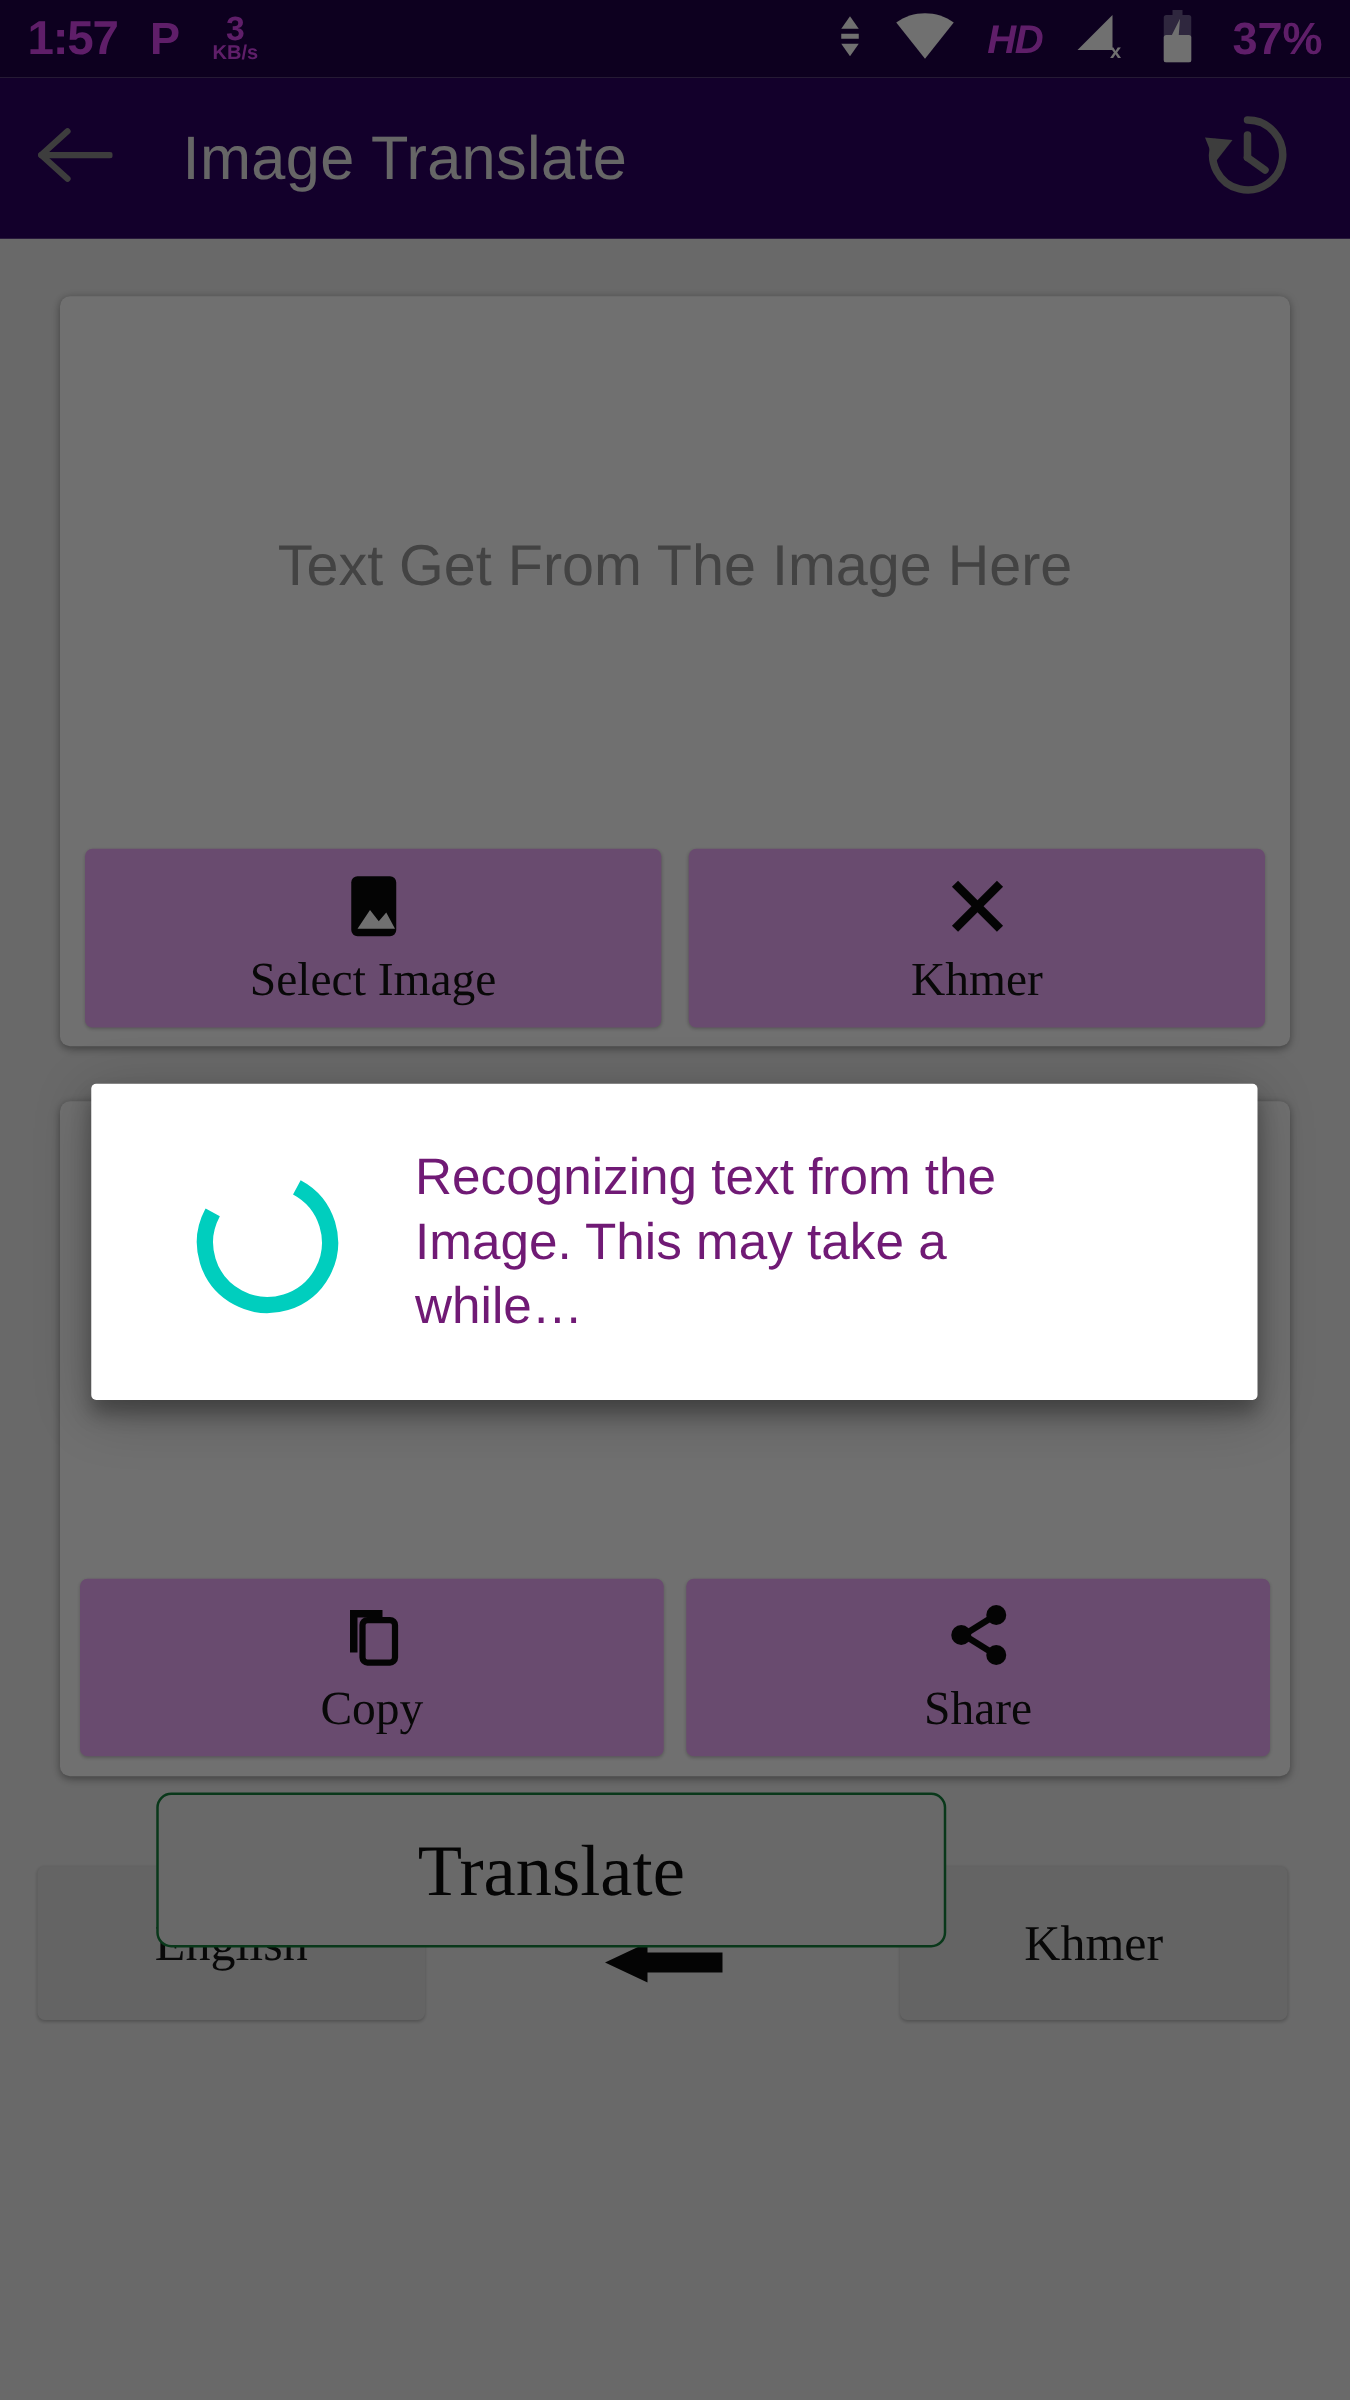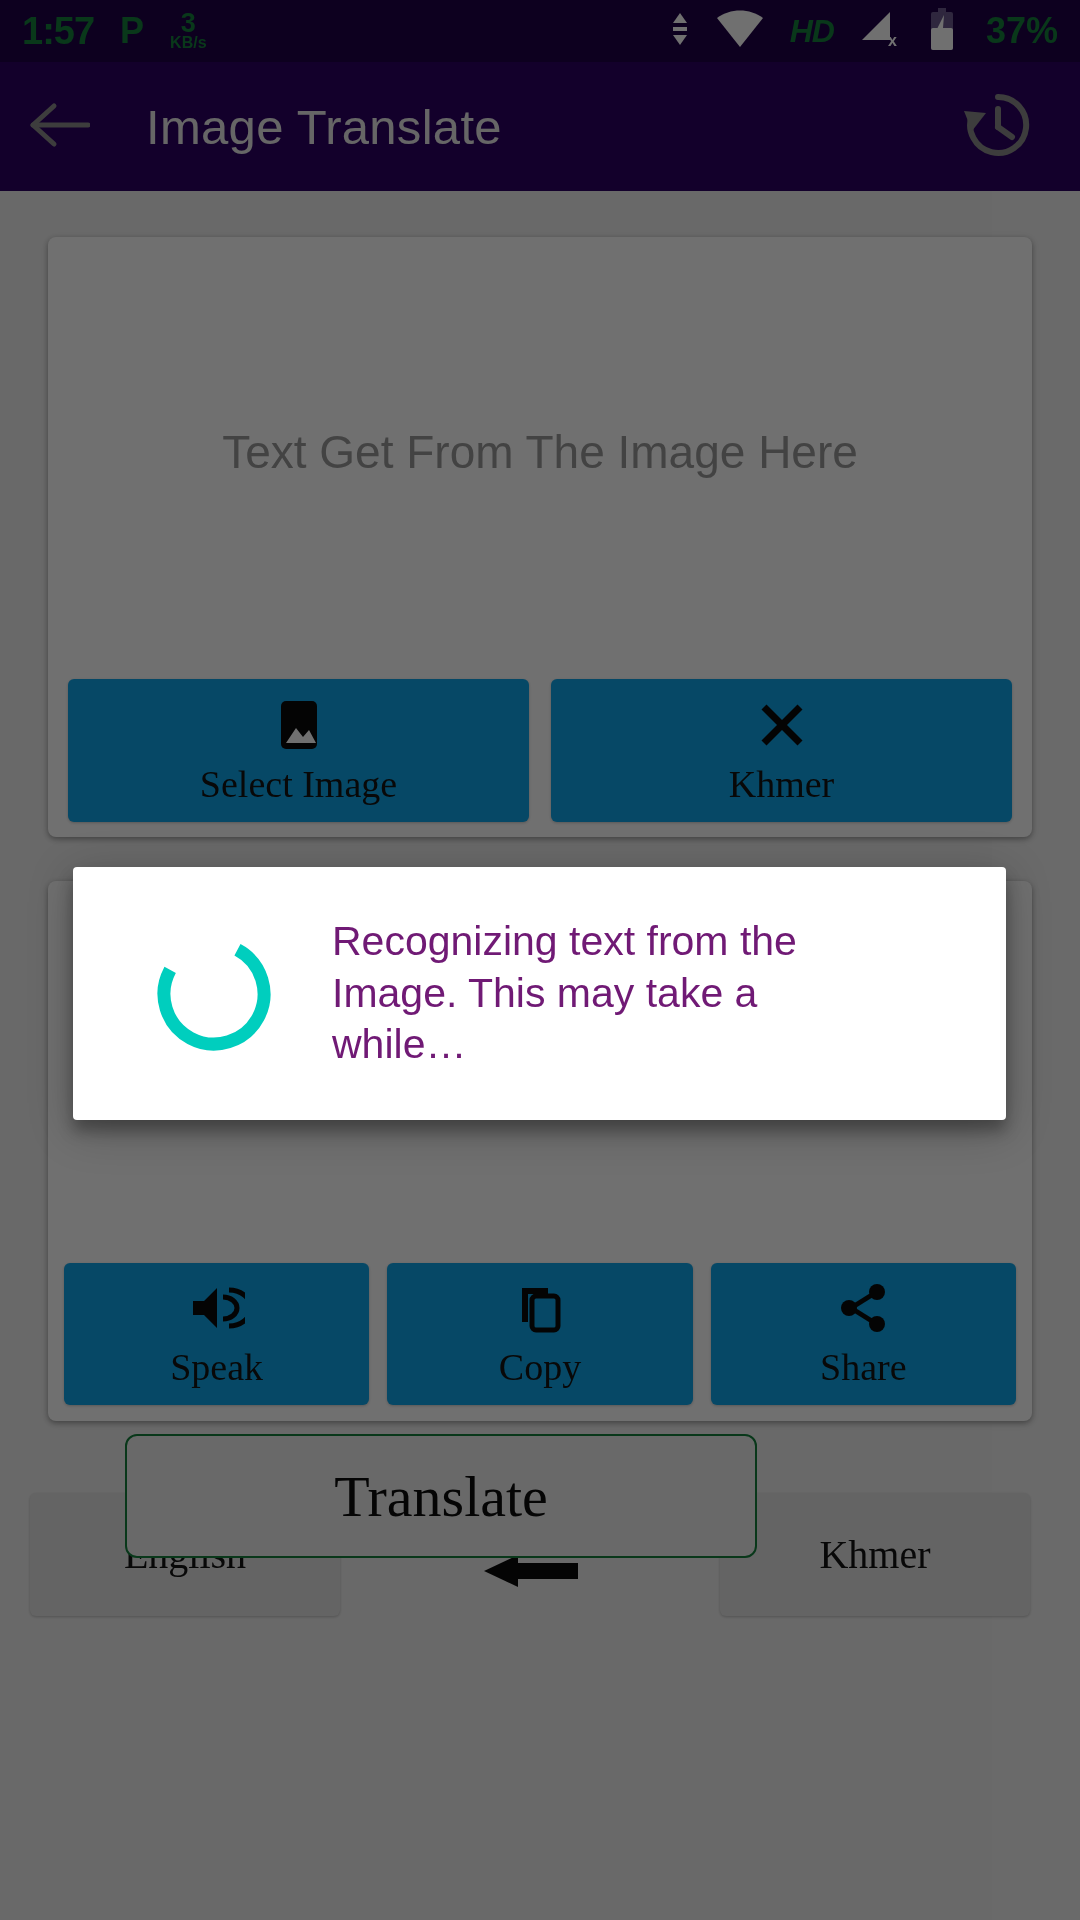--- a/index.html
+++ b/index.html
@@ -18,21 +18,21 @@
     overflow:hidden;
   }
 
   
   #status-bar{
     position:absolute; top:0; left:0;
     width:1080px; height:62px;
     background:#1e0047;
     display:flex; align-items:center;
     padding:0 22px;
-    color:#15803d;
+    color:#d946ef;
     z-index:60;
   }
   #status-left{ display:flex; align-items:center; gap:26px; }
   .sb-time{ font-size:38px; font-weight:700; letter-spacing:-1px; }
   .sb-p{ font-size:36px; font-weight:700; }
   .sb-speed{ display:flex; flex-direction:column; align-items:center; line-height:0.92; }
   .sb-speed .num{ font-size:27px; font-weight:700; }
   .sb-speed .unit{ font-size:16px; font-weight:700; }
   #status-right{ margin-left:auto; display:flex; align-items:center; gap:26px; }
   .sb-hd{ font-size:32px; font-weight:700; font-style:italic; letter-spacing:-1px; }
@@ -81,21 +81,21 @@
     display:flex; align-items:center; justify-content:center;
     font-size:46px; color:#9a9a9a; font-weight:400;
   }
   #source-actions{
     position:absolute; left:20px; right:20px; top:442px; height:143px;
     display:flex; gap:22px;
   }
 
   .flat-btn{
     flex:1;
-    background:#0ea5e9;
+    background:#f0abfc;
     border-radius:6px;
     display:flex; flex-direction:column;
     align-items:center; justify-content:center;
     gap:14px;
     box-shadow:0 1px 3px rgba(0,0,0,.22);
   }
   .flat-btn .lbl{
     font-size:38px; color:#131313;
     font-family:"Liberation Serif", serif;
     line-height:1;
@@ -271,30 +271,20 @@
           <span class="lbl">Khmer</span>
         </div>
 
       </div>
     </div>
 
     <div class="card" id="card-target">
       <div id="target-placeholder">Translated text</div>
       <div id="target-actions">
 
-        <div class="flat-btn">
-          <span class="ico">
-            <svg width="56" height="48" viewBox="0 0 56 48">
-              <polygon points="4,17 15,17 28,4 28,44 15,31 4,31" fill="#0b0b0b"></polygon>
-              <path d="M34 13 a14 11 0 0 1 0 22" stroke="#0b0b0b" stroke-width="5" fill="none"></path>
-              <path d="M40 6 a22 18 0 0 1 0 36" stroke="#0b0b0b" stroke-width="5" fill="none"></path>
-            </svg>
-          </span>
-          <span class="lbl">Speak</span>
-        </div>
 
         <div class="flat-btn">
           <span class="ico">
             <svg width="52" height="52" viewBox="0 0 52 52">
               <path d="M8 6 h26 v6 h-20 v28 h-6 z" fill="#0b0b0b"></path>
               <rect x="18" y="14" width="26" height="34" rx="4" fill="none" stroke="#0b0b0b" stroke-width="5"></rect>
             </svg>
           </span>
           <span class="lbl">Copy</span>
         </div>

